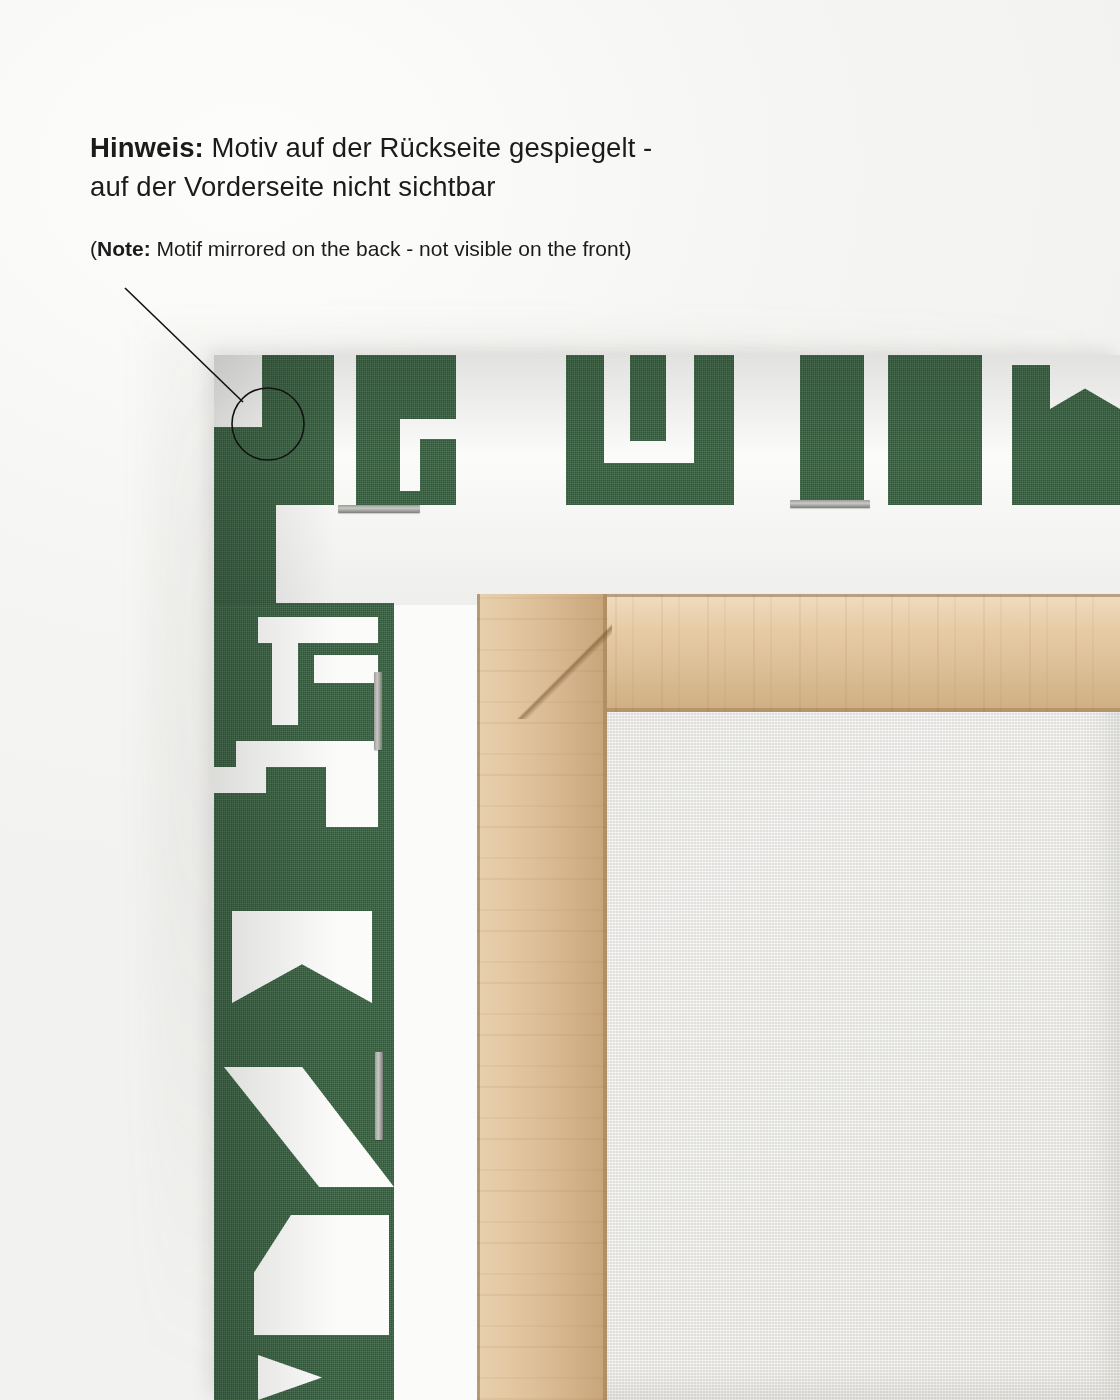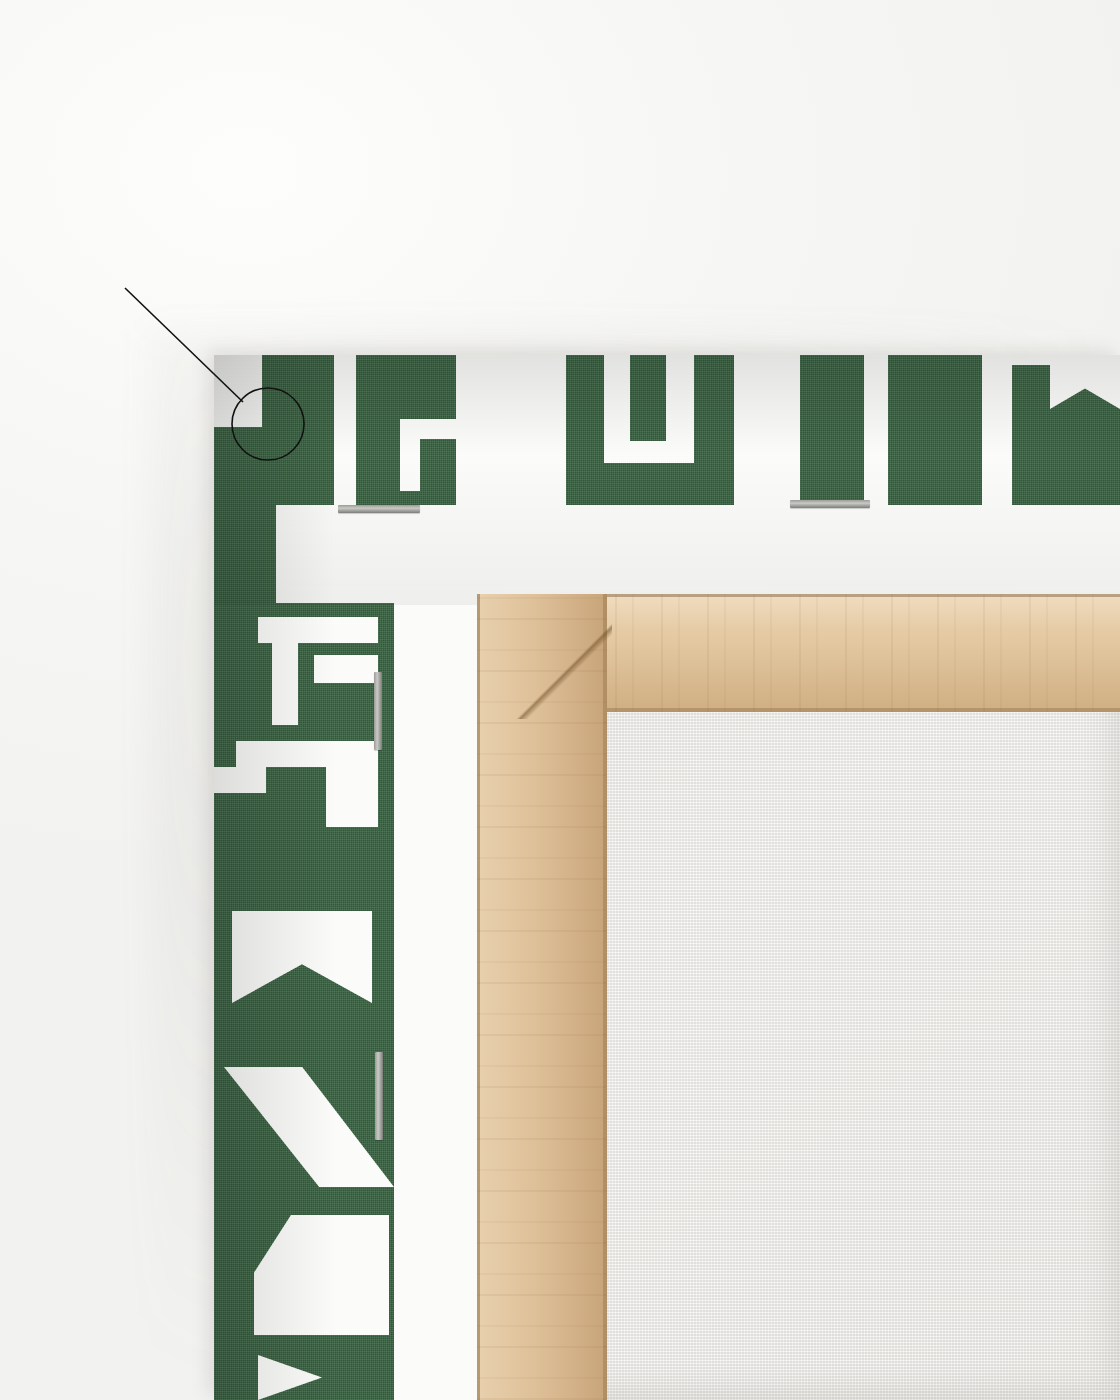--- a/index.html
+++ b/index.html
@@ -277,14 +277,23 @@
   <div class="staple" style="left:338px; top:505px; width:82px; height:8px;"></div>
   <div class="staple" style="left:790px; top:500px; width:80px; height:8px;"></div>
   <div class="staple vert" style="left:374px; top:672px; width:8px; height:78px;"></div>
   <div class="staple vert" style="left:375px; top:1052px; width:8px; height:88px;"></div>
 
   <svg class="leader" viewBox="0 0 1120 1400">
     <ellipse cx="268" cy="424" rx="36" ry="36" fill="none" stroke="#111111" stroke-width="1.6"></ellipse>
     <line x1="125" y1="288" x2="243" y2="402" stroke="#111111" stroke-width="1.6"></line>
   </svg>
 
+  <div class="note-block">
+    <div class="note-de">
+      <b>Hinweis:</b><span> Motiv auf der Rückseite gespiegelt -</span><br>
+      <span>auf der Vorderseite nicht sichtbar</span>
+    </div>
+    <div class="note-en">
+      <span>(</span><b>Note:</b><span> Motif mirrored on the back - not visible on the front)</span>
+    </div>
+  </div>
 
 </div>
 
 </body></html>

